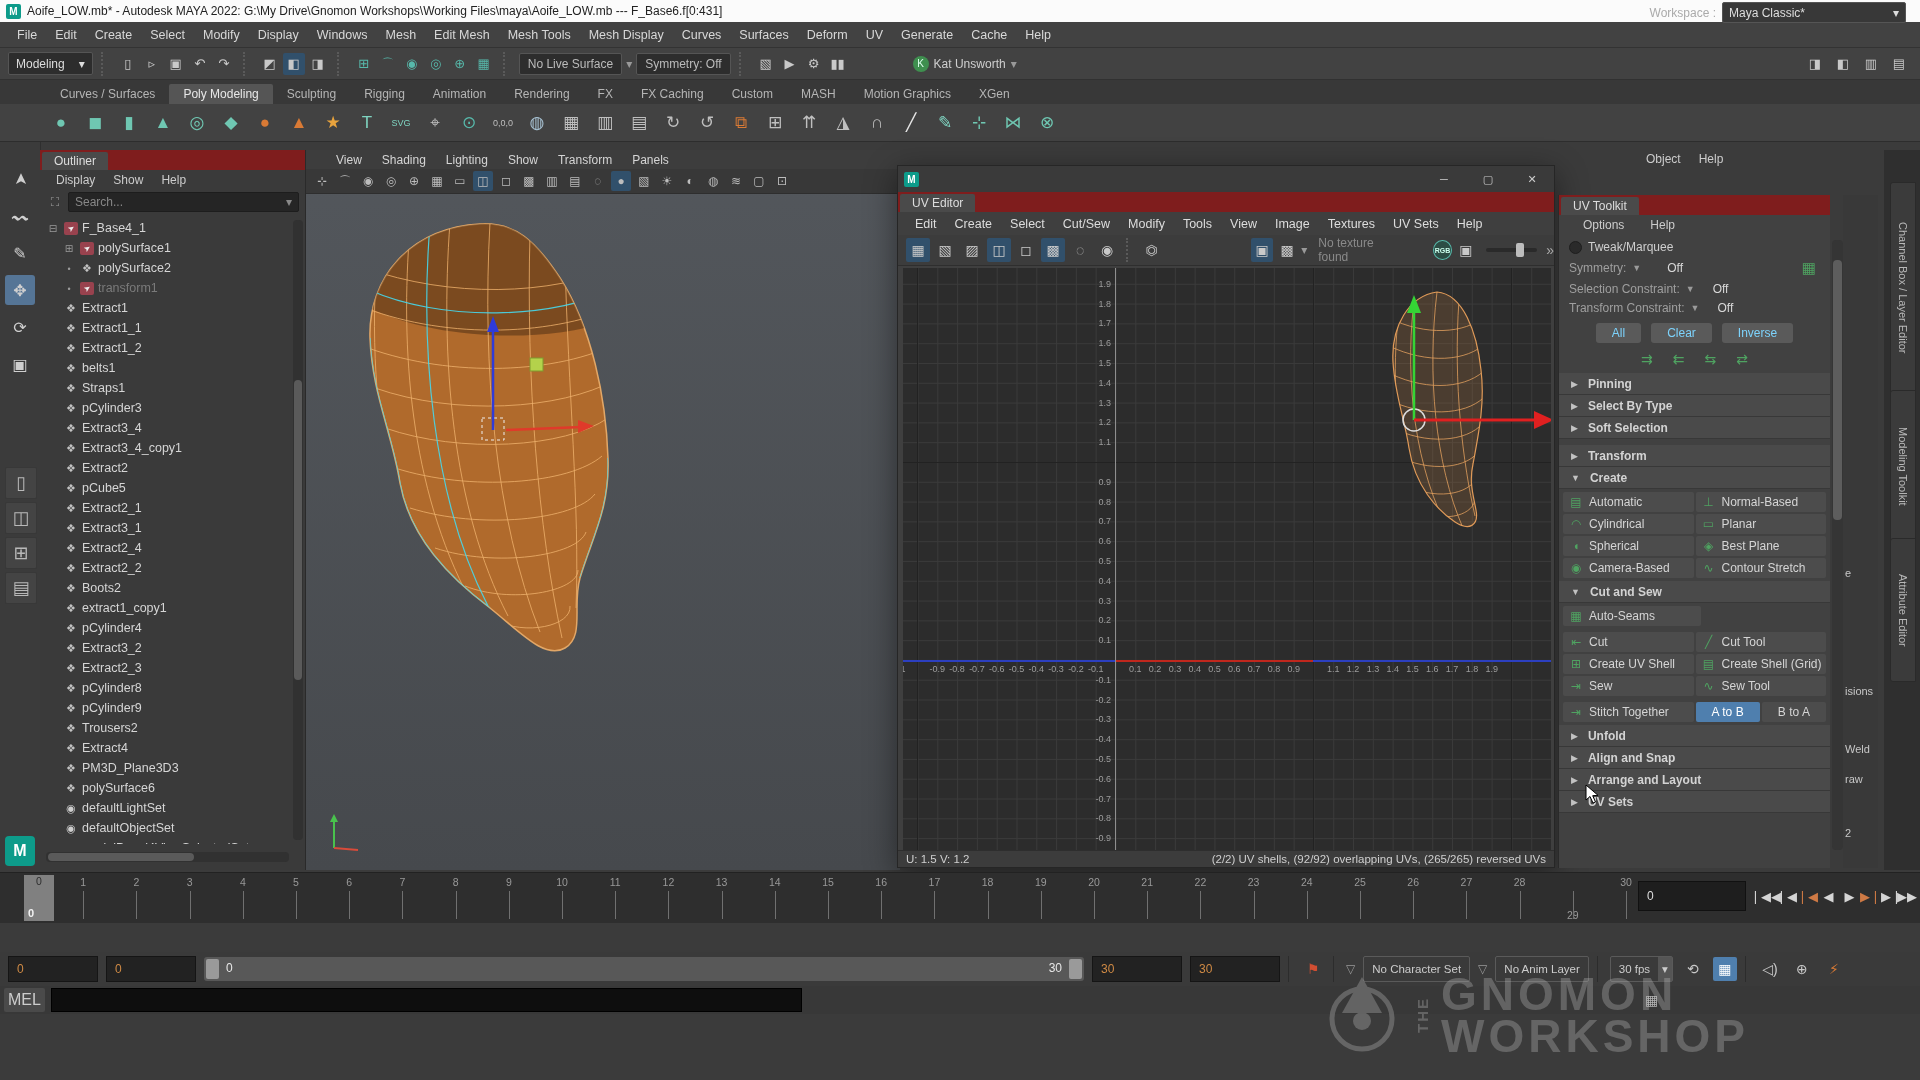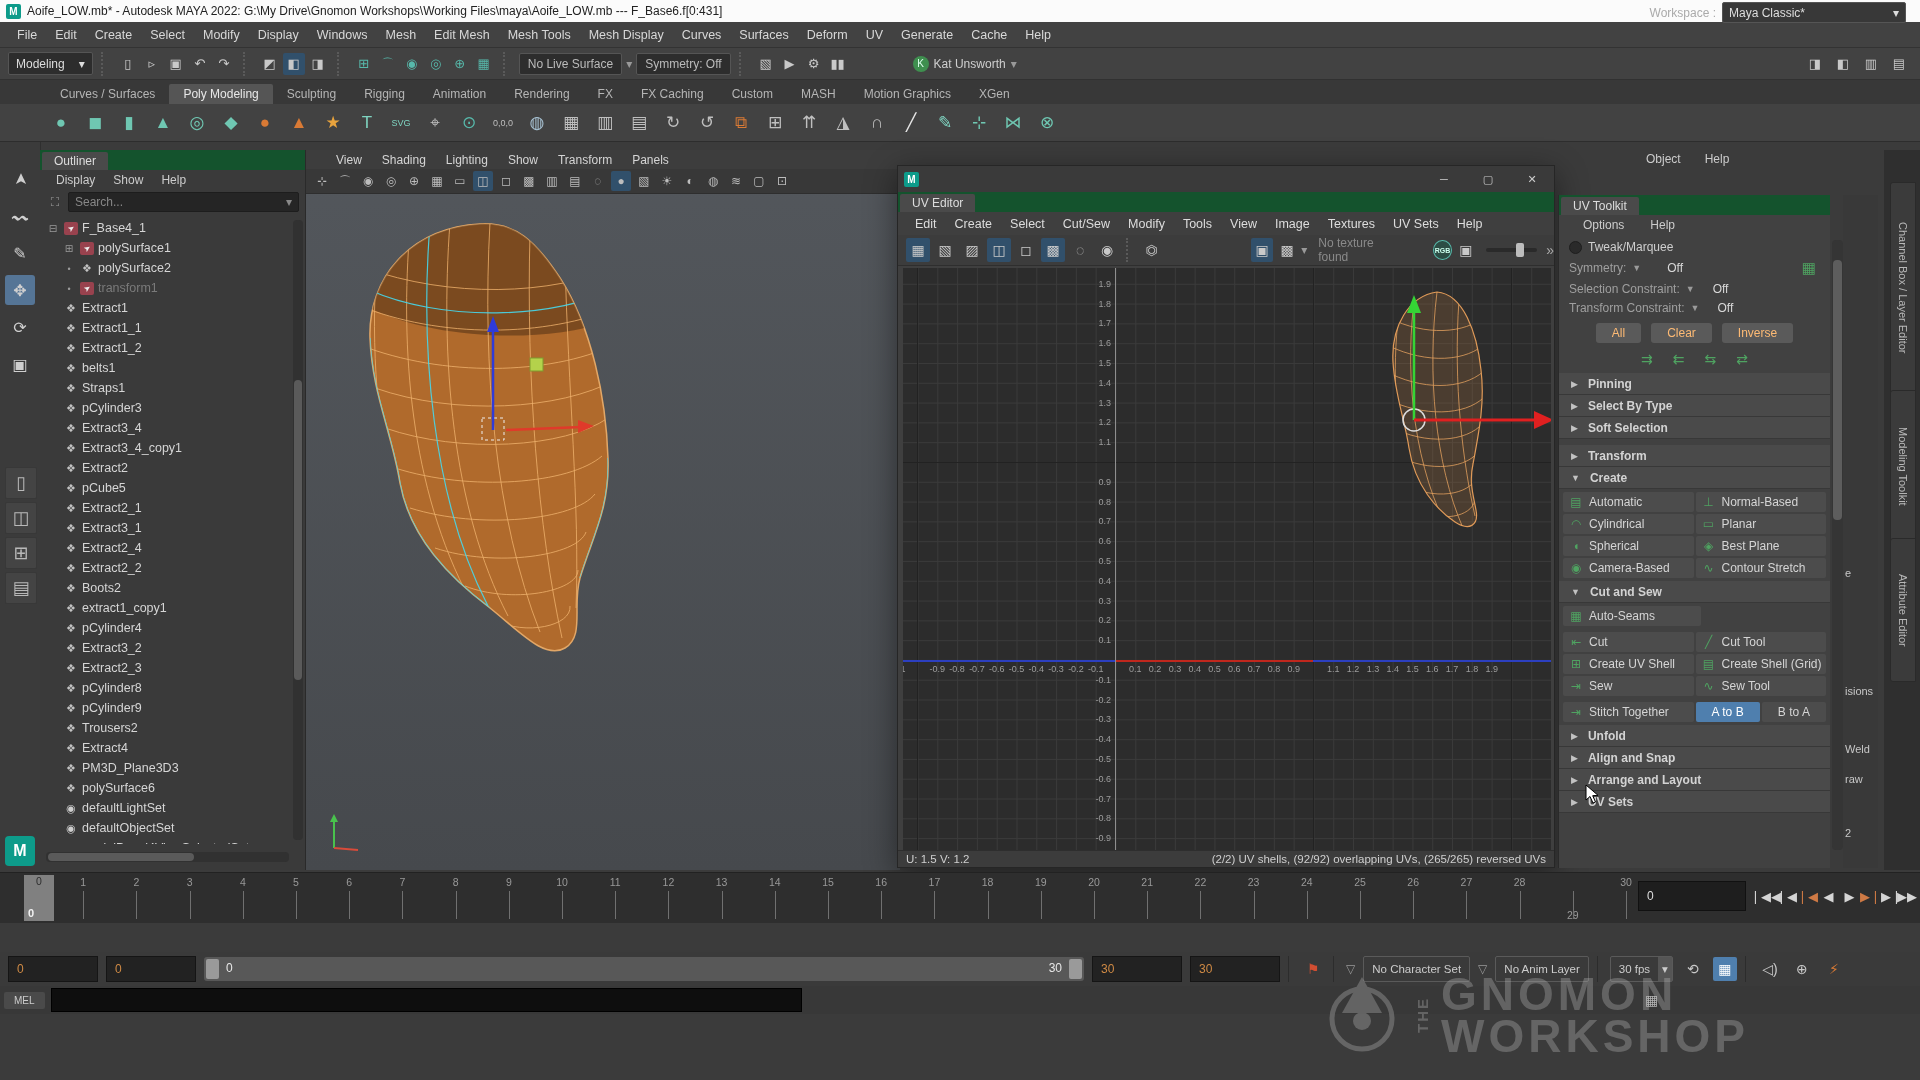--- a/index.html
+++ b/index.html
@@ -53,21 +53,21 @@
   
   #toolbox{left:0;top:142px;width:40px;height:728px;background:#3b3b3b;border-right:1px solid #2f2f2f;}
   .tool-btn{position:absolute;left:5px;width:30px;height:30px;display:flex;align-items:center;justify-content:center;
       color:#cfcfcf;font-size:16px;border-radius:3px;}
   .tool-btn[data-active="true"]{background:#557596;}
   .layout-btn{position:absolute;left:5px;width:30px;height:30px;display:flex;align-items:center;justify-content:center;
       color:#b9b9b9;font-size:18px;background:#444;border:1px solid #383838;border-radius:2px;}
 
   
   #outliner{left:40px;top:150px;width:266px;height:720px;background:#3a3a3a;border-right:1px solid #2a2a2a;box-sizing:border-box;}
-  .panel-tabrow{height:20px;background:#14532d;display:flex;align-items:flex-end;}
+  .panel-tabrow{height:20px;background:#7f1d1d;display:flex;align-items:flex-end;}
   .panel-tab{background:#4a4a4a;color:#ddd;padding:2px 12px;font-size:12px;border-radius:2px 2px 0 0;margin-left:2px;}
   #outliner .menus{height:20px;display:flex;gap:2px;align-items:center;padding-left:8px;}
   #outliner .menus span{padding:0 8px;color:#ccc;}
   #out-search{display:flex;align-items:center;gap:4px;padding:2px 6px;}
   #out-search .sicon{width:18px;height:18px;color:#9a9a9a;display:flex;align-items:center;justify-content:center;}
   #out-search .sbox{flex:1;background:#252525;border:1px solid #1d1d1d;border-radius:2px;height:18px;color:#888;
       display:flex;align-items:center;padding:0 6px;justify-content:space-between;}
   #out-list{position:absolute;left:0;top:68px;width:250px;bottom:26px;overflow:hidden;}
   .out-row{height:20px;display:flex;align-items:center;gap:4px;color:#d6d6d6;font-size:12.5px;white-space:nowrap;}
   .out-expander{width:14px;text-align:center;color:#9a9a9a;font-size:10px;}
@@ -127,21 +127,21 @@
 
   
   #uvtoolkit{left:1558px;top:195px;width:272px;height:673px;background:#414141;border-left:1px solid #2a2a2a;box-sizing:border-box;overflow:hidden;}
   #uvtoolkit .menus{height:20px;display:flex;align-items:center;padding-left:6px;}
   #uvtoolkit .menus span{padding:0 8px;color:#ccc;margin-left:10px;}
   .tk-row{display:flex;align-items:center;padding:5px 8px 0 10px;gap:6px;color:#9f9f9f;}
   .tk-caret{color:#9a9a9a;font-size:9px;}
   .tk-val{color:#d8d8d8;}
   .radio-dot{width:11px;height:11px;border-radius:50%;background:#2a2a2a;border:1px solid #1e1e1e;display:inline-block;}
   .tk-btnrow{display:flex;gap:10px;justify-content:center;padding-top:8px;}
-  .tk-btn{background:#5a5a5a;border-radius:3px;color:#fdba74;padding:3px 16px;font-size:12px;}
+  .tk-btn{background:#5a5a5a;border-radius:3px;color:#7dd3fc;padding:3px 16px;font-size:12px;}
   .tk-greenrow{display:flex;gap:20px;justify-content:center;padding:8px 0 6px;color:#4fa361;font-size:14px;}
   .tk-section{height:21px;background:#4a4a4a;border-bottom:1px solid #383838;display:flex;align-items:center;gap:10px;
       padding-left:12px;color:#d3d3d3;font-weight:bold;font-size:12px;}
   .tk-section .arr{font-size:9px;color:#c2c2c2;}
   .tk-grid{display:grid;grid-template-columns:1fr 1fr;gap:2px;padding:3px 4px;}
   .tk-gbtn{background:#4c4c4c;border-radius:2px;height:20px;display:flex;align-items:center;gap:6px;padding-left:6px;color:#d5d5d5;font-size:12px;}
   .tk-gbtn .gi{color:#4fa361;font-size:12px;width:14px;text-align:center;}
   .tk-split{display:flex;gap:2px;}
   .tk-gbtn.blue{background:#4f7fae;color:#fff;justify-content:center;padding-left:0;}
   .tk-gbtn.center{justify-content:center;padding-left:0;}
@@ -177,21 +177,21 @@
   #rangebar .minlab{position:absolute;left:22px;top:4px;}
   #rangebar .maxlab{position:absolute;right:22px;top:4px;}
   .rr-sep{width:4px;height:26px;border-left:1px solid #2c2c2c;}
   .rr-select{background:#3a3a3a;border:1px solid #5a5a5a;border-radius:2px;height:24px;display:flex;align-items:center;
       padding:0 8px;color:#ccc;font-size:11.5px;gap:8px;}
   .rr-icon{width:24px;height:24px;display:flex;align-items:center;justify-content:center;color:#c9c9c9;font-size:14px;}
   .rr-icon[data-active="true"]{background:#4f7fae;border-radius:2px;color:#fff;}
 
   
   #cmdline{left:0;top:986px;width:1920px;height:28px;background:#383838;display:flex;align-items:center;gap:6px;padding-left:4px;box-sizing:border-box;}
-  #mel-label{background:#4a4a4a;border-radius:2px;padding:3px 10px;color:#ccc;font-size:10px;}
+  #mel-label{background:#4a4a4a;border-radius:2px;padding:3px 4px;color:#ccc;font-size:16px;}
   #mel-input{width:745px;height:20px;background:#0e0e0e;border:1px solid #000;color:#ddd;font-family:"Liberation Mono",monospace;font-size:12px;}
   #cmd-right-icon{position:absolute;left:1645px;color:#b5b5b5;font-size:14px;}
 
   
   #watermark{left:1320px;top:960px;width:580px;height:110px;display:flex;align-items:center;gap:10px;opacity:.32;}
   #watermark .glogo{width:84px;height:84px;flex:none;}
   #watermark .the{writing-mode:vertical-rl;transform:rotate(180deg);font-size:15px;font-weight:bold;color:#bdbdbd;letter-spacing:2px;}
   #watermark .wm-lines{display:flex;flex-direction:column;line-height:.92;}
   #watermark .wm-lines div{font-size:46px;font-weight:bold;color:#bdbdbd;letter-spacing:4px;}
 
@@ -635,21 +635,21 @@
       <rect x="94" y="56" width="13" height="13" fill="#b4d24b" stroke="#7f9a2e"></rect>
     </svg>
 
     <svg width="40" height="45" viewBox="0 0 40 45" style="position:absolute;left:18px;top:660px;">
       <line x1="10" y1="38" x2="10" y2="10" stroke="#49c24d" stroke-width="2"></line>
       <polygon points="10,4 6,12 14,12" fill="#49c24d"></polygon>
       <line x1="10" y1="38" x2="34" y2="40" stroke="#d84b3a" stroke-width="2"></line>
     </svg>
   </div>
 
-  <div class="abs" style="left:1646px;top:152px;display:flex;gap:24px;color:#ccc;">
+  <div class="abs" style="left:1646px;top:152px;display:flex;gap:18px;color:#ccc;">
 
   <span>Object</span>
       <span>Help</span>
     </div>
 
   <div class="abs" id="uvwin">
     <div class="chrome">
       <span class="maya-m">M</span>
       <span class="spacer"></span>
       <span class="ctrl">─</span>

